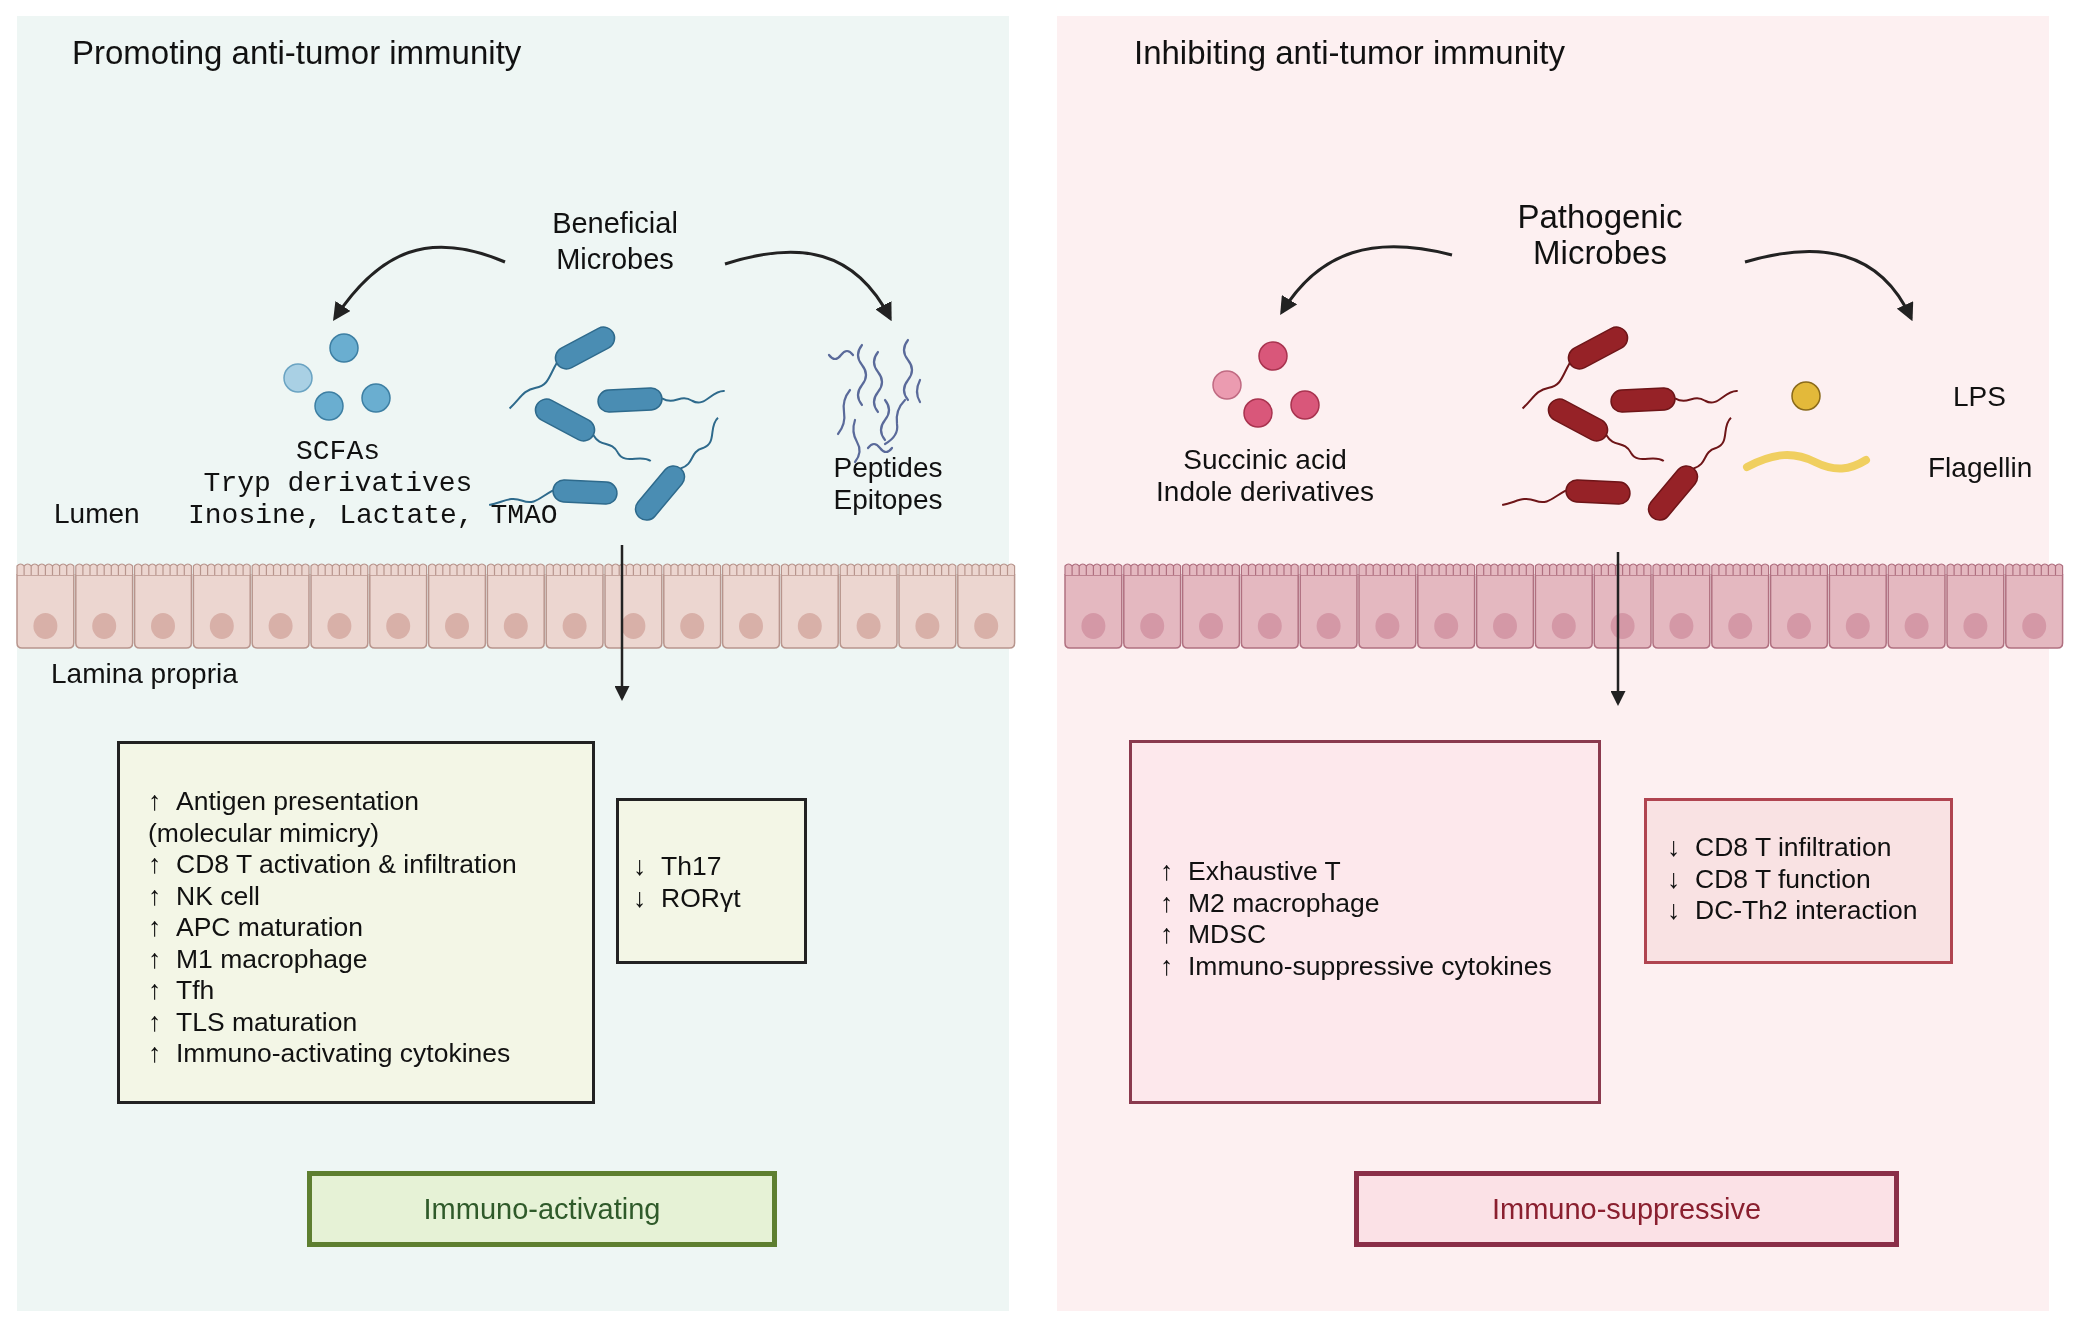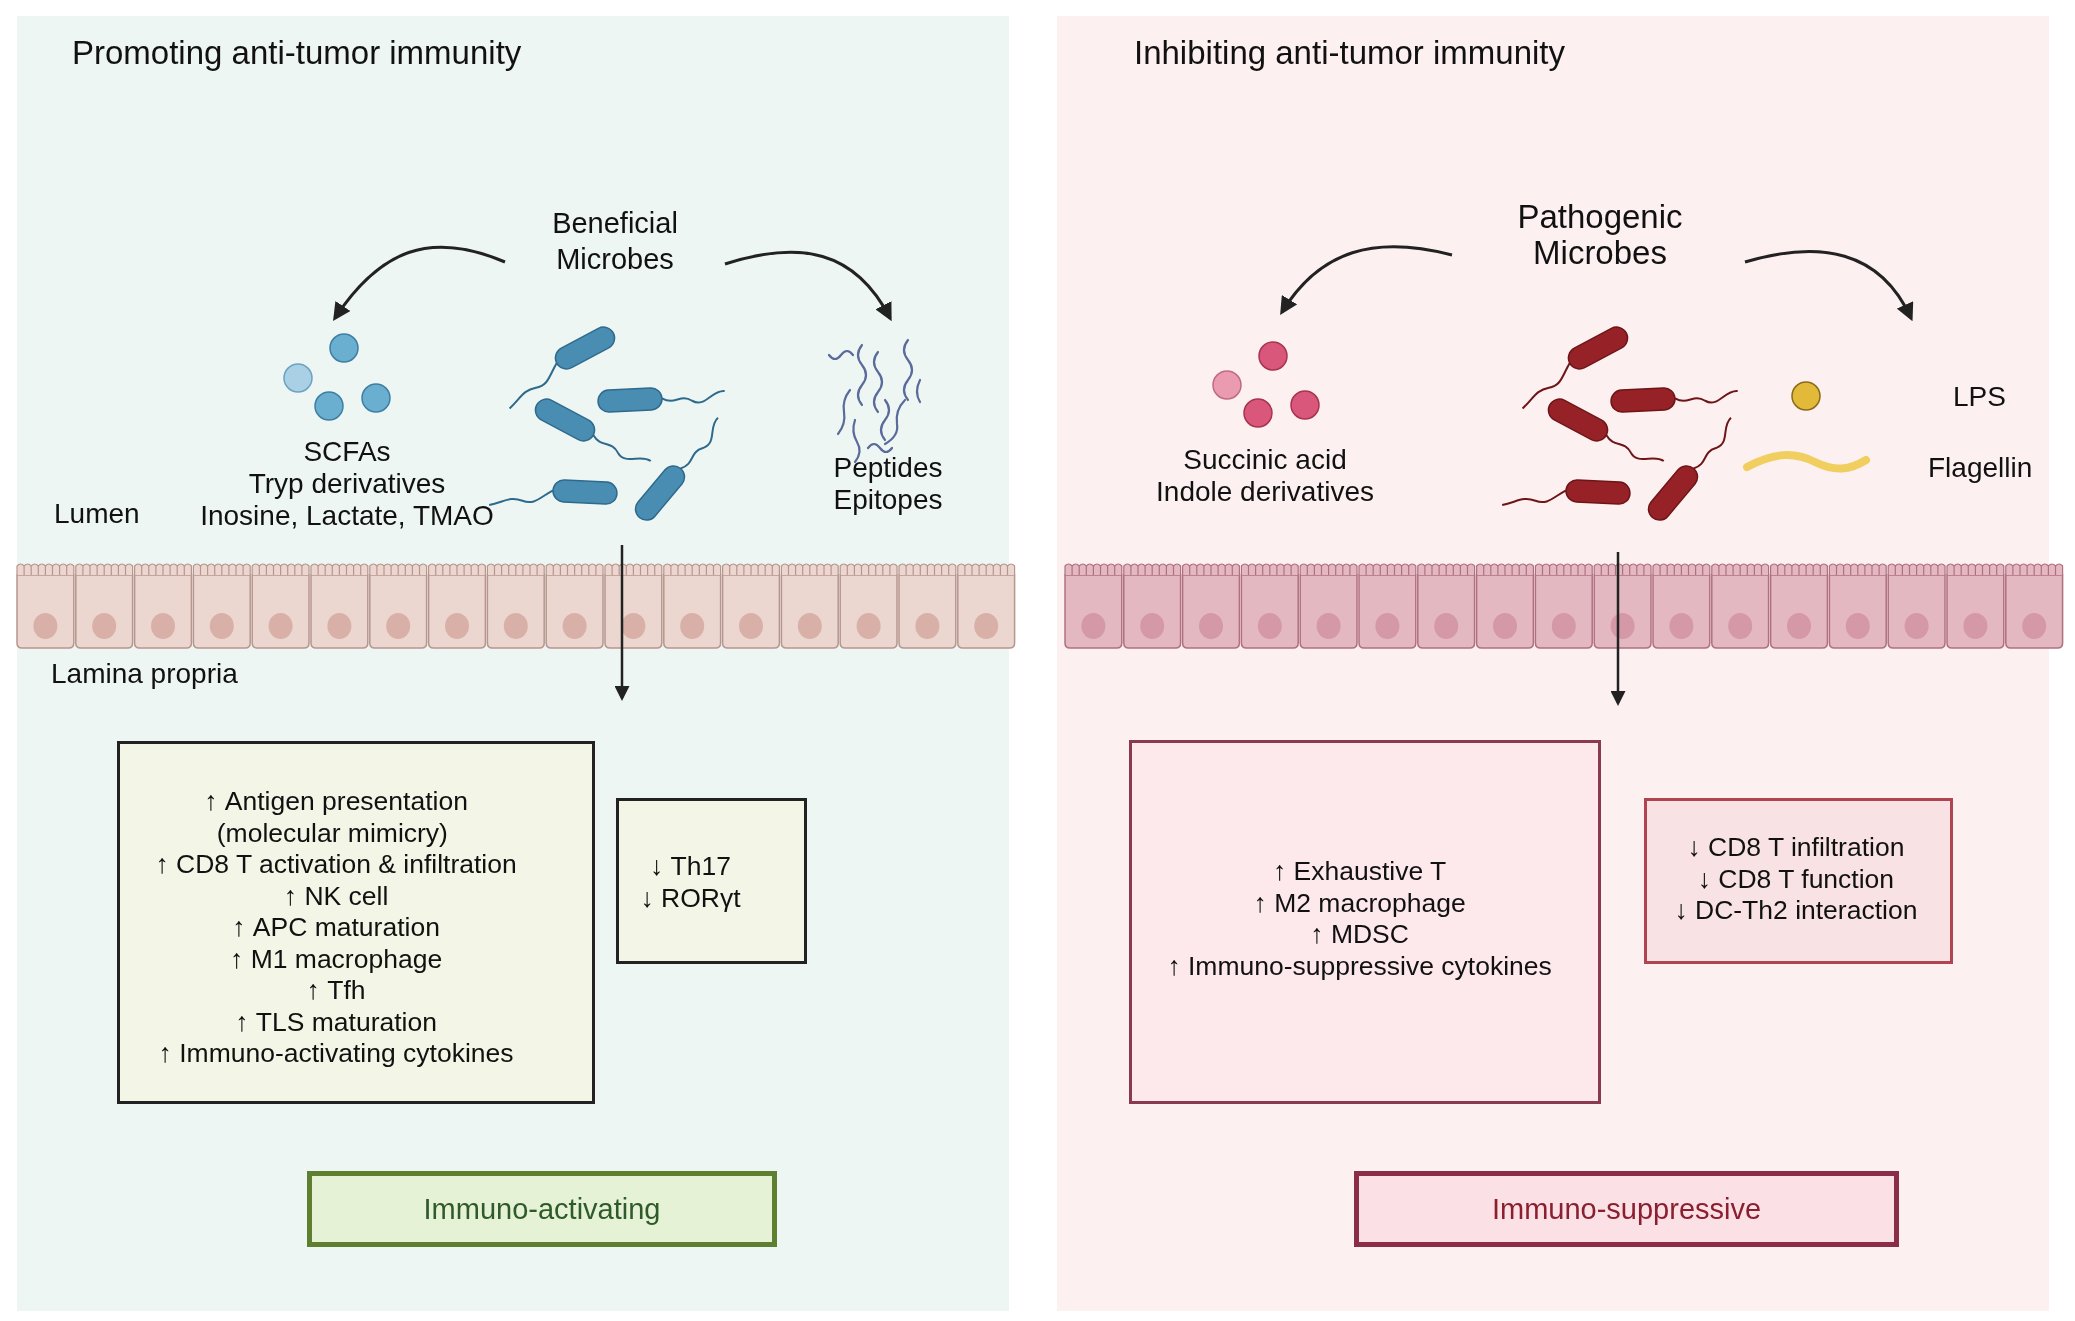--- a/index.html
+++ b/index.html
@@ -6,21 +6,21 @@
   body { width:2075px; height:1321px; position:relative; overflow:hidden;
          font-family:"Liberation Sans", sans-serif; color:#111; }
   .panel { position:absolute; top:16px; height:1295px; }
   #panel-left { left:17px; width:992px; background:#eef6f4; }
   #panel-right { left:1057px; width:992px; background:#fdf0f1; }
   .ptitle { position:absolute; top:34px; font-size:33px; color:#111; white-space:nowrap; }
   .label { position:absolute; font-size:28px; line-height:32px; text-align:center; white-space:nowrap; color:#111; }
   .label.left { text-align:left; }
   .box { position:absolute; box-sizing:border-box; }
   .box .lines { position:absolute; left:28px; font-size:26.5px; line-height:31.5px; white-space:nowrap; }
-  .box .lines div { white-space:nowrap;text-align:center; }
+  .box .lines div { white-space:nowrap; }
   .arr { display:inline-block; width:28px; }
   .outcome { position:absolute; box-sizing:border-box; display:flex; align-items:center; justify-content:center; font-size:29px; }
   svg.layer { position:absolute; left:0; top:0; }
 </style>
 </head>
 <body>
 
 <div id="panel-left" class="panel"></div>
 <div id="panel-right" class="panel"></div>
 
@@ -222,21 +222,21 @@
   <circle cx="1806" cy="396" r="14" fill="#e3b93a" stroke="#8a6a1a" stroke-width="1.5"></circle>
 
   <path d="M1747,467 C1775,452 1795,452 1815,462 C1835,472 1850,470 1866,460" stroke="#f0cf60" stroke-width="8" fill="none" stroke-linecap="round"></path>
 </svg>
 
 <div class="ptitle" style="left:72px;">Promoting anti-tumor immunity</div>
 <div class="label" style="left:535px; top:205px; width:160px; font-size:29px; line-height:36px;">
   <div>Beneficial</div>
   <div>Microbes</div>
 </div>
-<div class="label" style="left:197px; top:436px; width:300px;">
+<div class="label" style="left:188px; top:436px; width:300px;font-family:Liberation Mono, monospace;">
   <div>SCFAs</div>
   <div>Tryp derivatives</div>
   <div>Inosine, Lactate, TMAO</div>
 </div>
 <div class="label" style="left:818px; top:452px; width:140px;">
   <div>Peptides</div>
   <div>Epitopes</div>
 </div>
 <div class="label left" style="left:54px; top:498px;">Lumen</div>
 <div class="label left" style="left:51px; top:658px;">Lamina propria</div>

